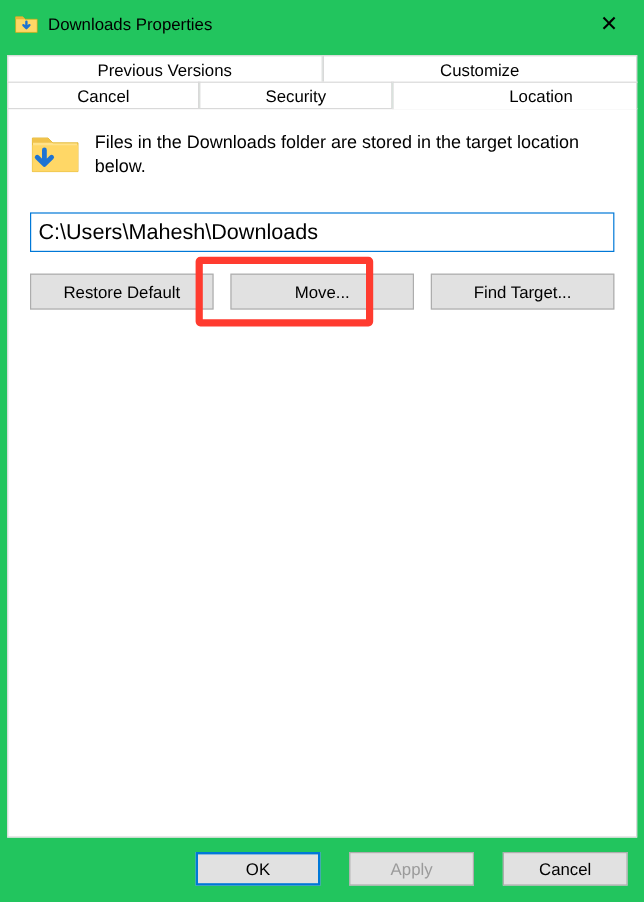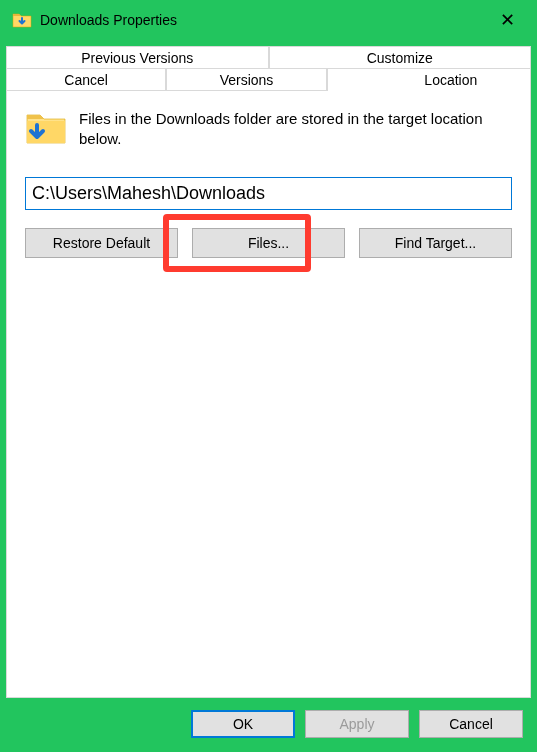--- a/index.html
+++ b/index.html
@@ -135,21 +135,21 @@
       border-radius: 4px;
       pointer-events: none;
       top: -14px;
       left: 138px;
       width: 148px;
       height: 58px;
     }
     .dialog-buttons {
       display: flex;
       justify-content: flex-end;
-      gap: 10px;
+      gap: 24px;
       padding: 12px 14px 14px;
     }
     .dlg-btn {
       width: 104px;
       height: 28px;
       background: #e1e1e1;
       border: 1px solid #adadad;
       font-family: inherit;
       font-size: 14px;
       cursor: pointer;
@@ -181,41 +181,41 @@
   </div>
 
   <div class="content-area">
     <div class="tabs-container">
       <div class="tab-row row1">
         <div class="tab">Previous Versions</div>
         <div class="tab">Customize</div>
       </div>
       <div class="tab-row row2">
         <div class="tab">Cancel</div>
-        <div class="tab">Versions</div>
+        <div class="tab">Security</div>
         <div class="tab active">Location</div>
       </div>
     </div>
 
     <div class="tab-panel">
       <div class="intro-row">
         <div class="folder-icon">
           <svg viewBox="0 0 42 42" width="42" height="42">
             <path d="M2 8 L15 8 L19 12 L40 12 L40 36 L2 36 Z" fill="#ffe28a" stroke="#d9a400" stroke-width="0.6"></path>
             <path d="M2 8 L15 8 L19 12 L2 12 Z" fill="#f0c24b"></path>
             <path d="M2 14 L40 14 L40 36 L2 36 Z" fill="#ffd766"></path>
             <path d="M12 18 L12 29 M6 24 L12 30 L18 24" stroke="#1e73d2" stroke-width="4" fill="none" stroke-linecap="round" stroke-linejoin="round"></path>
           </svg>
         </div>
         <div class="intro-text">Files in the Downloads folder are stored in the target location below.</div>
       </div>
       <input type="text" class="path-input" value="C:\Users\Mahesh\Downloads" style="">
       <div class="button-row">
         <button class="win-btn">Restore Default</button>
-        <button class="win-btn">Files...</button>
+        <button class="win-btn">Move...</button>
         <button class="win-btn">Find Target...</button>
         <div class="highlight-box"></div>
       </div>
     </div>
   </div>
 
   <div class="dialog-buttons">
     <button class="dlg-btn default">OK</button>
     <button class="dlg-btn disabled">Apply</button>
     <button class="dlg-btn">Cancel</button>

